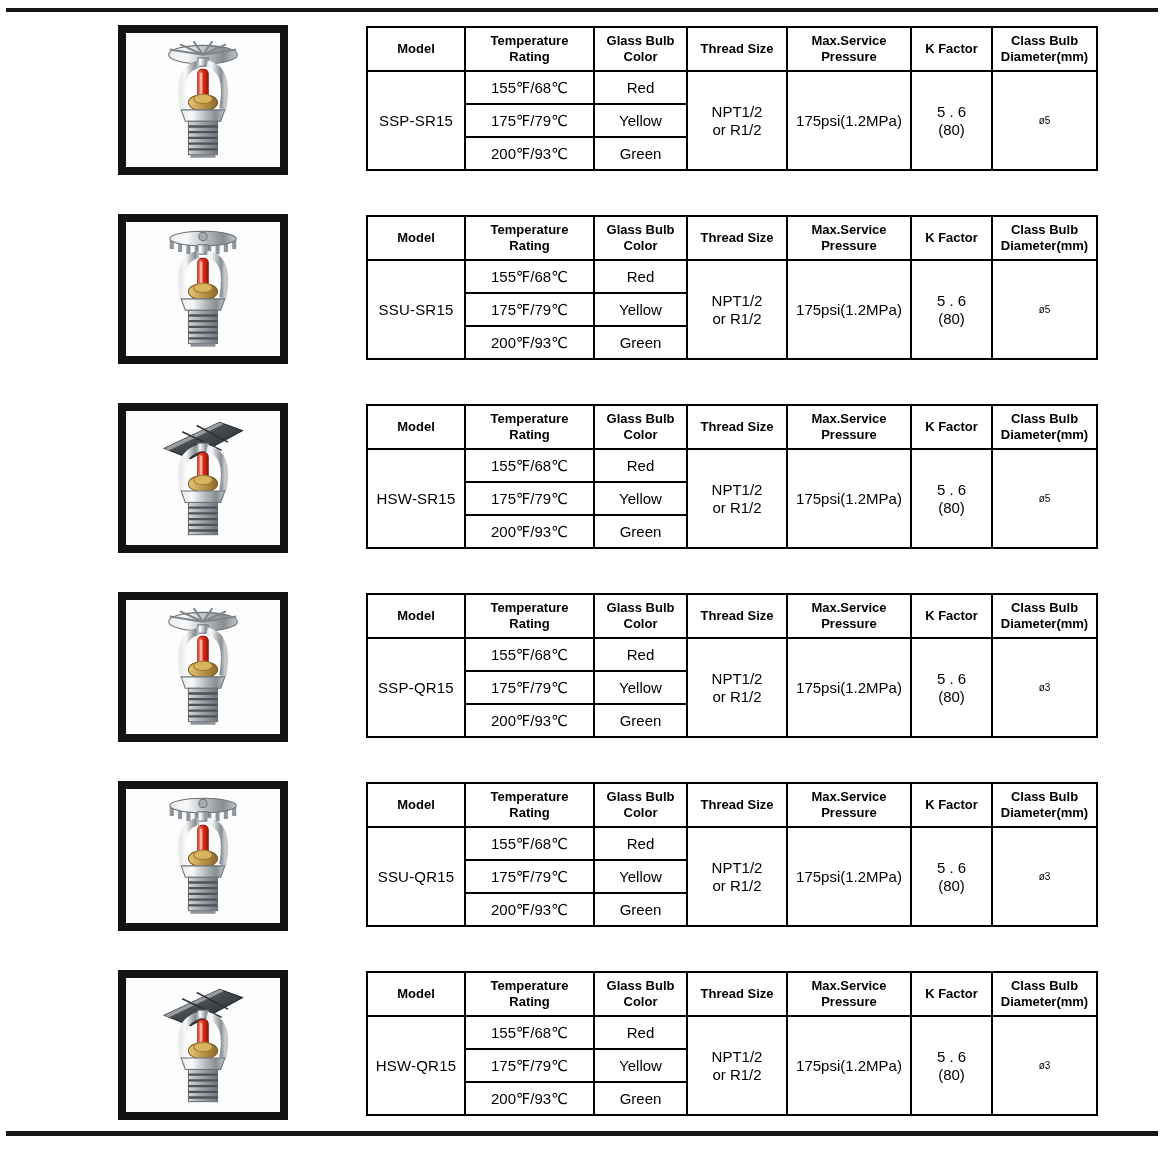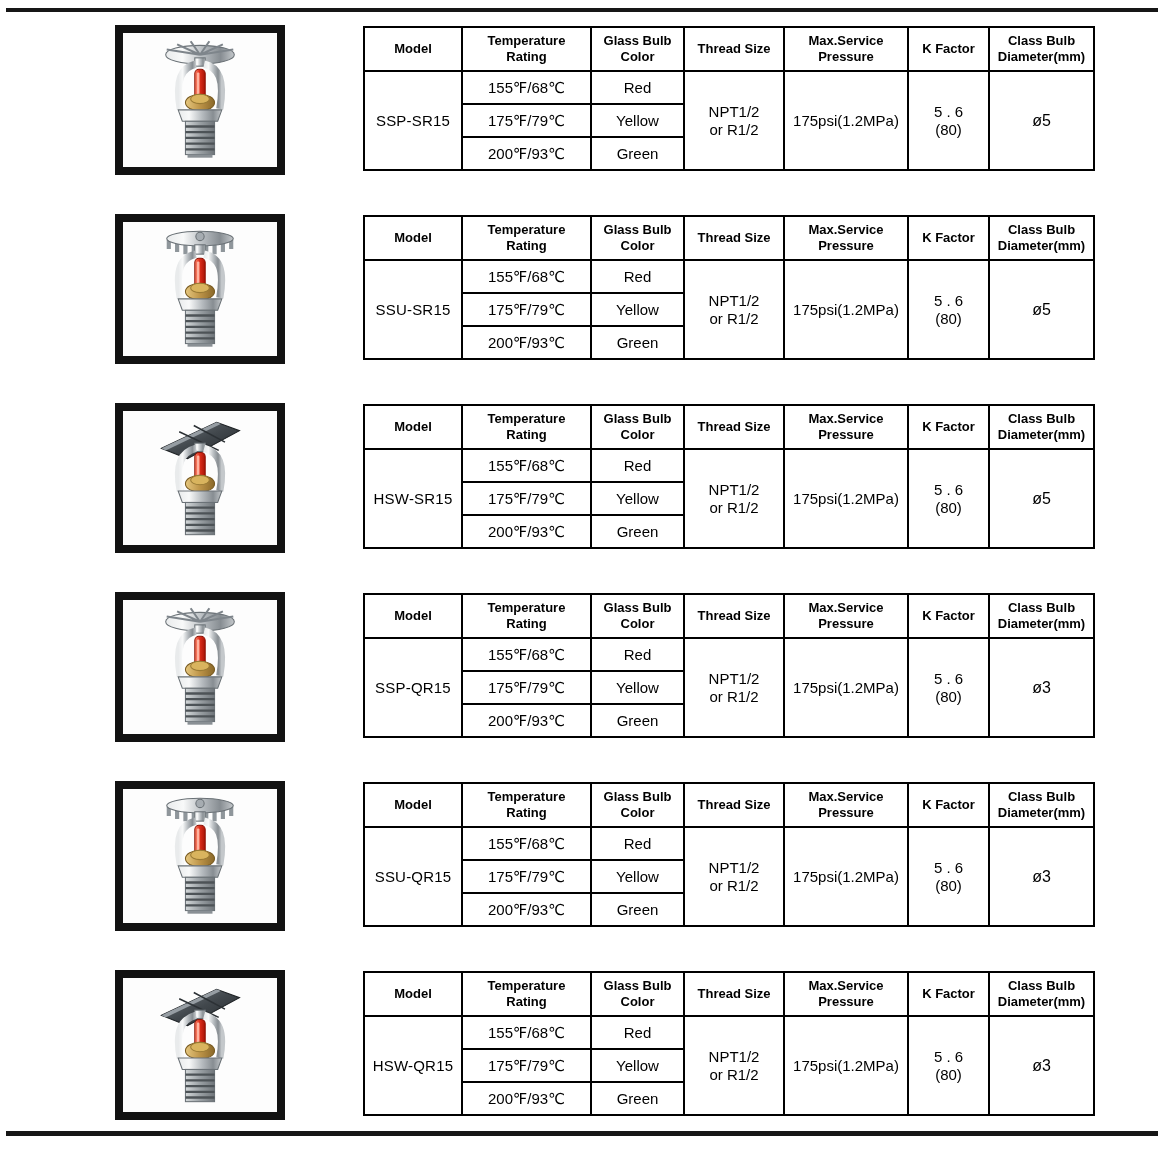--- a/index.html
+++ b/index.html
@@ -19,22 +19,21 @@
   .rows {
     position: absolute;
     top: 25px; left: 0;
     display: flex;
     flex-direction: column;
     gap: 39px;
   }
   .product-row {
     display: flex;
     align-items: flex-start;
-    padding-left: 75px;
-    margin-left: 40px;
+    padding-left: 118px;
   }
   .image-frame {
     width: 154px;
     height: 134px;
     border: 8px solid #121212;
     background: #fdfdfd;
     display: flex;
     align-items: center;
     justify-content: center;
     flex: none;
@@ -68,21 +67,21 @@
     line-height: 1.2;
   }
   .spec-table td.model { font-weight: normal; letter-spacing: 0.2px; }
   .c-model { width: 98px; }
   .c-temp  { width: 129px; }
   .c-color { width: 93px; }
   .c-thread{ width: 100px; }
   .c-press { width: 124px; }
   .c-k     { width: 81px; }
   .c-diam  { width: 105px; }
-  td.diam { font-size: 16px; border-radius: 27px; }
+  td.diam { font-size: 10px; border-radius: 27px; }
 </style>
 </head>
 <body>
 
 <svg width="0" height="0" style="position:absolute" aria-hidden="true">
   <defs>
     <linearGradient id="gChrome" x1="0" y1="0" x2="1" y2="0">
       <stop offset="0" stop-color="#e9ebec"></stop>
         <stop offset="0.25" stop-color="#f8f9f9"></stop>
       <stop offset="0.55" stop-color="#b6bbbf"></stop>

